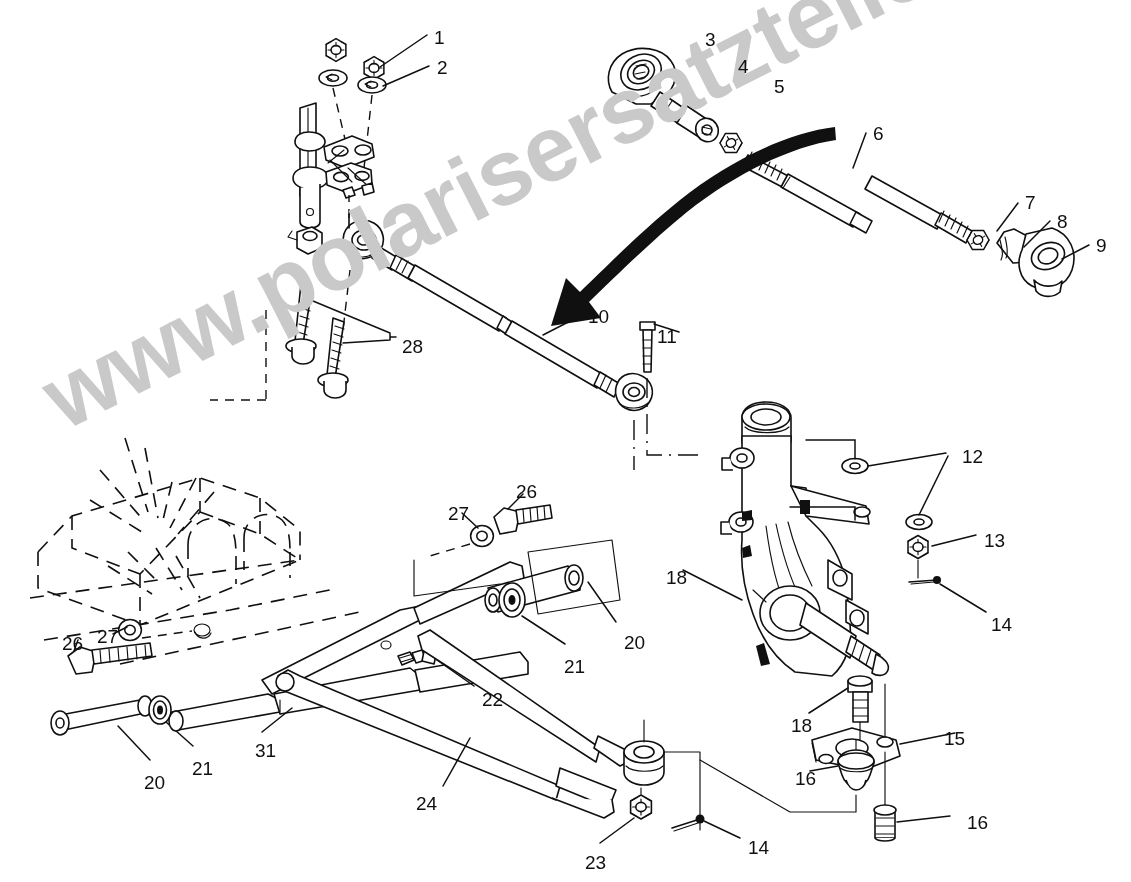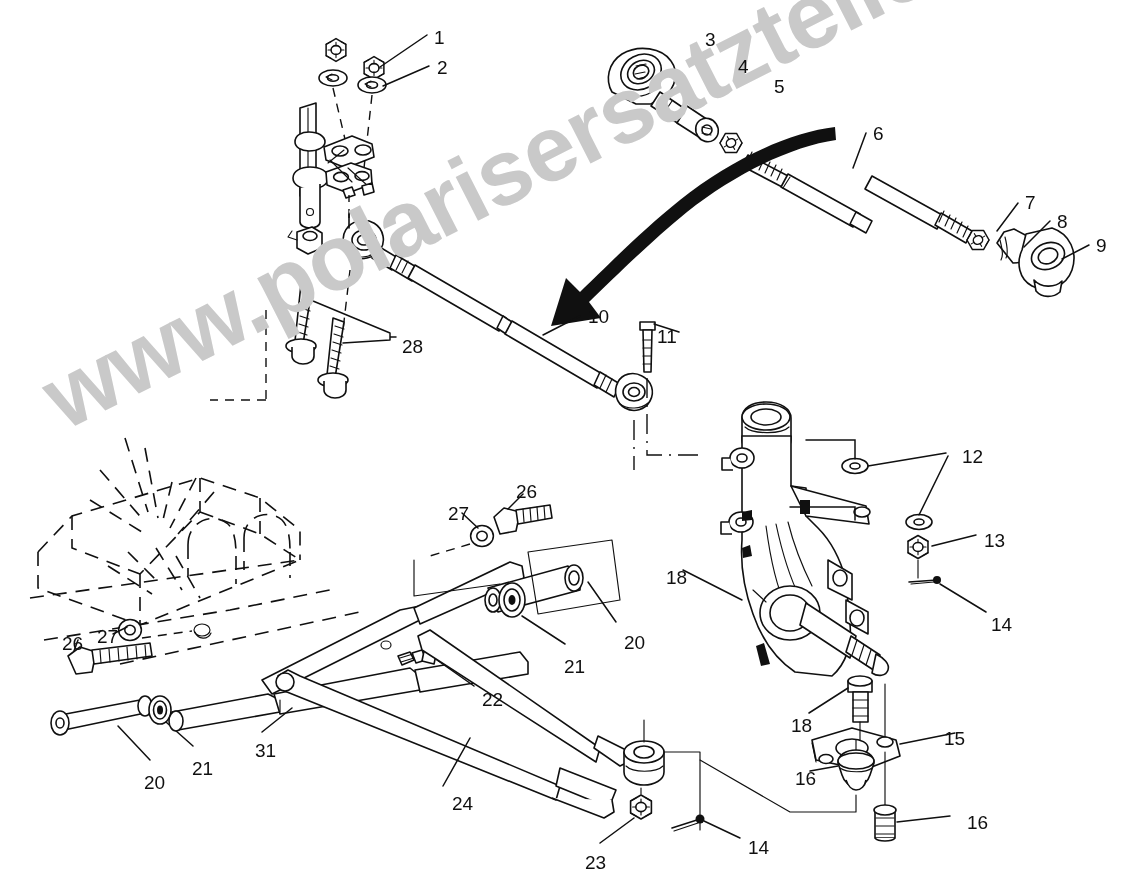--- a/index.html
+++ b/index.html
@@ -607,21 +607,21 @@
       <div class="callout" style="left: 944px; top: 729px;">15</div>
       <div class="callout" style="left: 967px; top: 813px;">16</div>
       <div class="callout" style="left: 795px; top: 769px;">16</div>
       <div class="callout" style="left: 791px; top: 716px;">18</div>
       <div class="callout" style="left: 666px; top: 568px;">18</div>
       <div class="callout" style="left: 624px; top: 633px;">20</div>
       <div class="callout" style="left: 564px; top: 657px;">21</div>
       <div class="callout" style="left: 482px; top: 690px;">22</div>
       <div class="callout" style="left: 585px; top: 853px;">23</div>
       <div class="callout" style="left: 748px; top: 838px;">14</div>
-      <div class="callout" style="left: 452px; top: 794px;">24</div>
+      <div class="callout" style="left: 416px; top: 794px;">24</div>
       <div class="callout" style="left: 255px; top: 741px;">31</div>
       <div class="callout" style="left: 516px; top: 482px;">26</div>
       <div class="callout" style="left: 448px; top: 504px;">27</div>
       <div class="callout" style="left: 62px; top: 634px;">26</div>
       <div class="callout" style="left: 97px; top: 627px;">27</div>
       <div class="callout" style="left: 144px; top: 773px;">20</div>
       <div class="callout" style="left: 192px; top: 759px;">21</div>
       <div class="callout" style="left: 402px; top: 337px;">28</div>
     </div>
 

